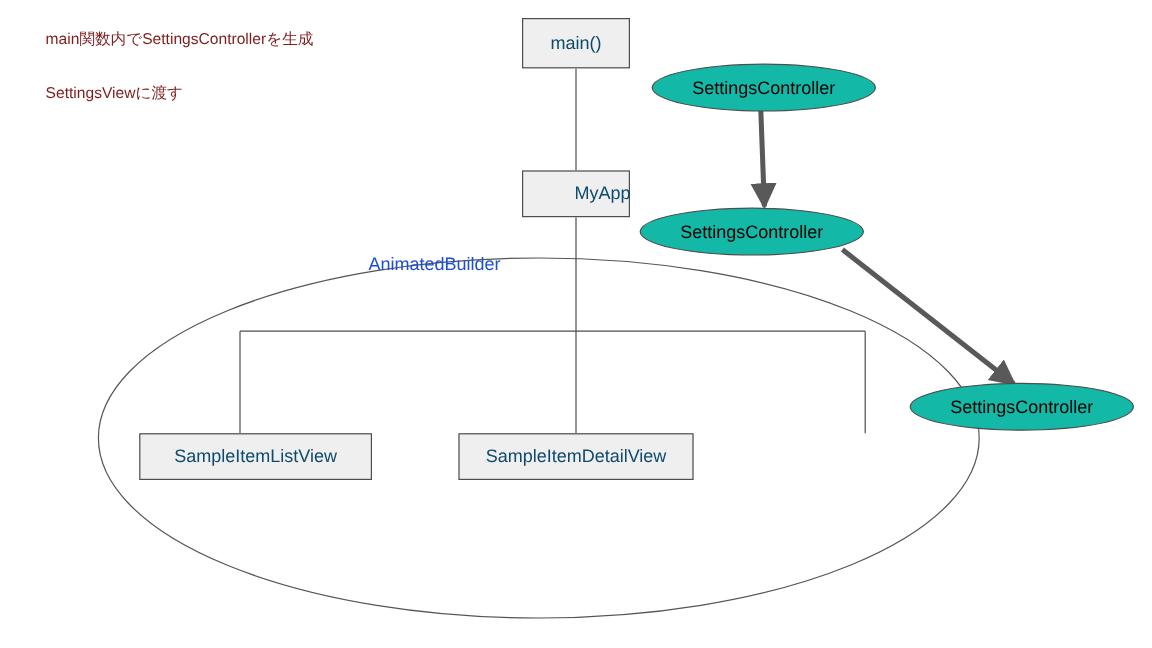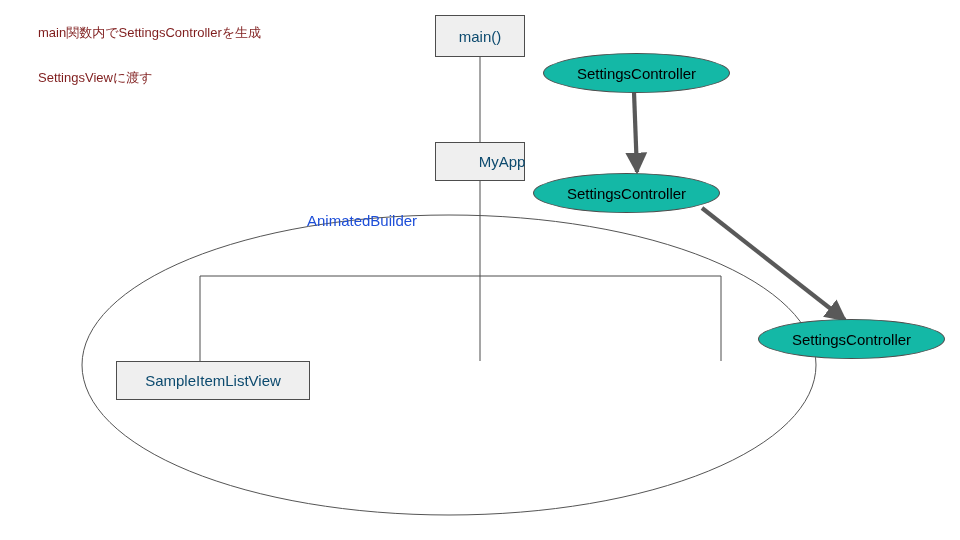--- a/index.html
+++ b/index.html
@@ -96,20 +96,21 @@
   <div class="note-text" style="left:38px; top:69px;text-align:right;">SettingsViewに渡す</div>
 
   <div class="group-label" style="left:307px; top:212px;">AnimatedBuilder</div>
 
   <div class="node-box" style="left:435px; top:15px; width:90px; height:42px;">main()</div>
 
   <div class="node-box" style="left:435px; top:142px; width:90px; height:39px;padding-left:44px;">MyApp</div>
 
   <div class="node-box" style="left:103px; top:361px; width:194px; height:39px;margin-left:13px;">SampleItemListView</div>
 
+  <div class="node-box" style="left:382px; top:361px; width:196px; height:39px;">SampleItemDetailView</div>
 
 
   <div class="node-ellipse" style="left:543px; top:53px; width:187px; height:40px;">SettingsController</div>
 
   <div class="node-ellipse" style="left:533px; top:173px; width:187px; height:40px;">SettingsController</div>
 
   <div class="node-ellipse" style="left:758px; top:319px; width:187px; height:40px;">SettingsController</div>
 
 </div>
 

